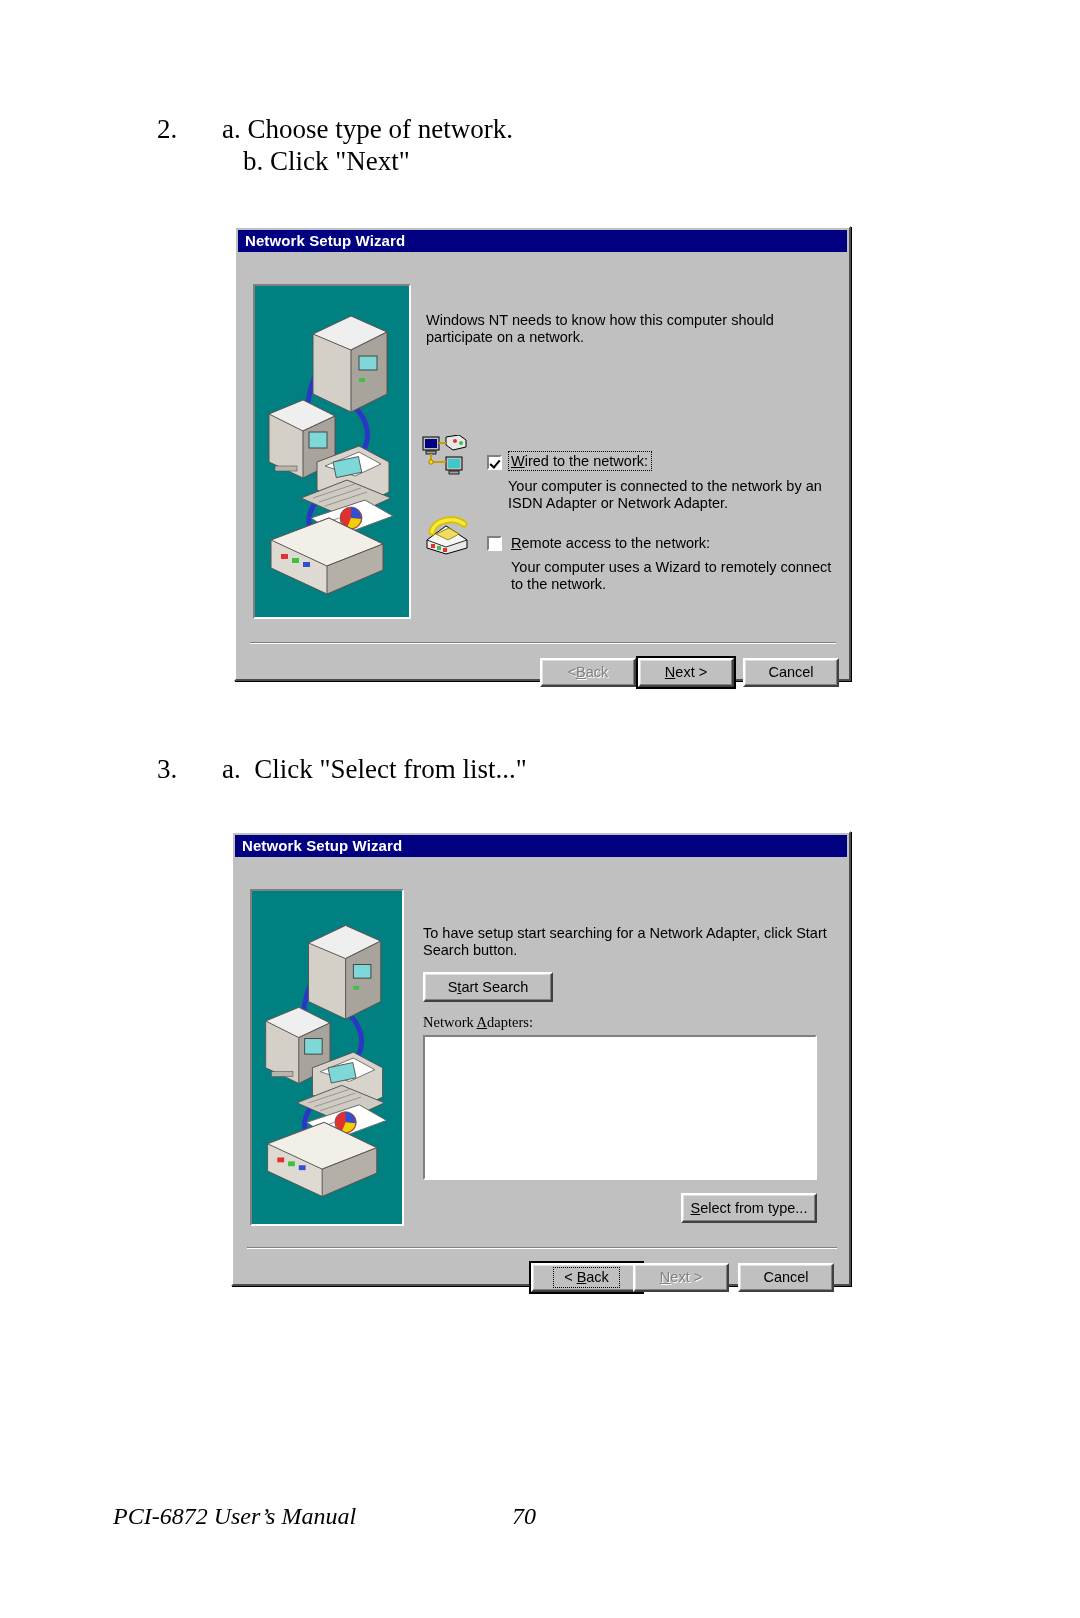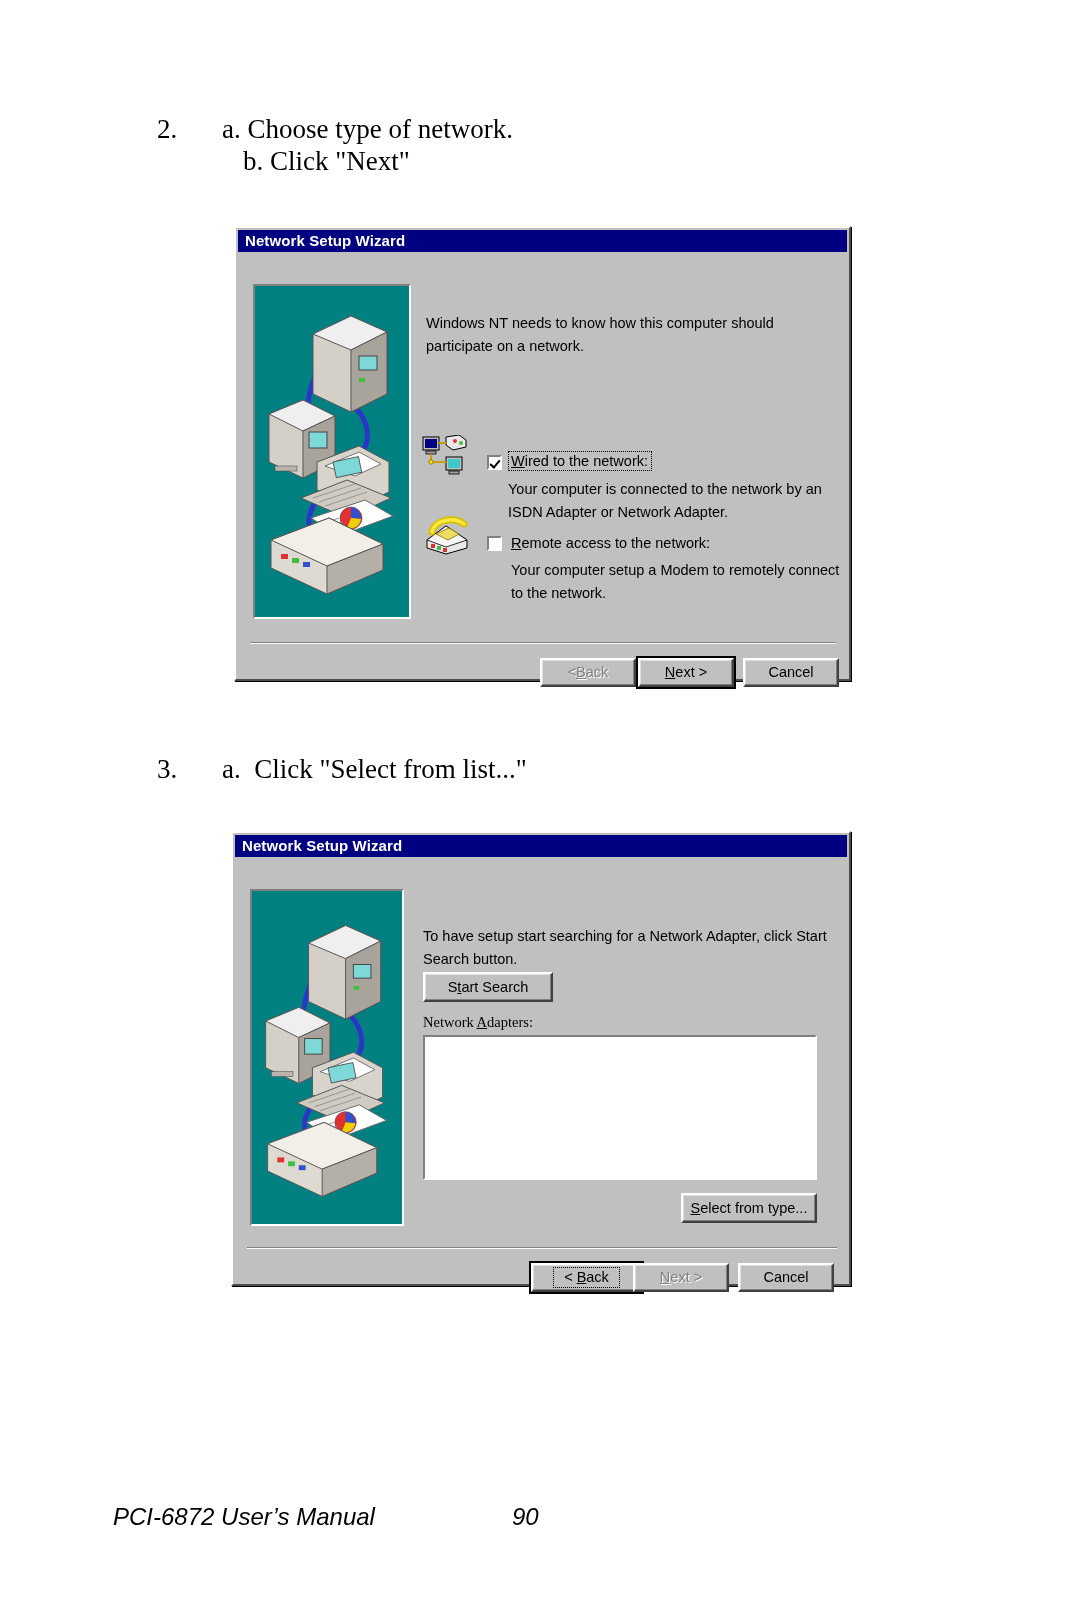--- a/index.html
+++ b/index.html
@@ -66,21 +66,21 @@
     border-bottom: 2px solid #ffffff;
     box-sizing: border-box;
     overflow: hidden;
   }
 
   .body-text {
     position: absolute;
     font-family: "Liberation Sans", sans-serif;
     font-size: 14.5px;
     color: #000;
-    line-height: 23px;
+    line-height: 17px;
     white-space: pre-line;
   }
 
   
   .cb-label {
     position: absolute;
     font-family: "Liberation Sans", sans-serif;
     font-size: 14.5px;
     color: #000;
     line-height: 17px;
@@ -170,21 +170,21 @@
     position: absolute;
     height: 2px;
     border-top: 1px solid #808080;
     border-bottom: 1px solid #ffffff;
     box-sizing: border-box;
   }
 
   
   .footer {
     position: absolute;
-    font-family: Liberation Sans, sans-serif;
+    font-family: Liberation Serif, serif;
     font-style: italic;
     font-size: 24px;
     color: #000;
   }
   .footer-page { font-style: italic; }
 
   svg { display: block; }
 </style>
 </head>
 <body>
@@ -293,21 +293,21 @@
         <rect x="7" y="30" width="4" height="4" fill="#e03030"></rect>
         <rect x="13" y="32" width="4" height="4" fill="#40c040"></rect>
         <rect x="19" y="34" width="4" height="4" fill="#e03030"></rect>
         <path d="M8 18 C 10 6, 30 2, 40 10" stroke="#d8c000" stroke-width="7" fill="none" stroke-linecap="round"></path>
         <path d="M8 18 C 10 6, 30 2, 40 10" stroke="#f8e840" stroke-width="3.5" fill="none" stroke-linecap="round"></path>
         <polygon points="12,20 25,14 35,20 24,26" fill="#f0dc60" stroke="#807000" stroke-width="0.8"></polygon>
       </svg>
     </div>
     <div class="checkbox" style="left:251px; top:284px;"></div>
     <div class="cb-label" style="left:275px; top:283px;"><span></span><u>R</u><span>emote access to the network:</span></div>
-    <div class="body-text" style="left:275px; top:307px; width:400px;">Your computer setup a Modem to remotely connect
+    <div class="body-text" style="left:275px; top:307px; width:400px;">Your computer uses a Wizard to remotely connect
 to the network.</div>
 
     <div class="sep" style="left:14px; top:390px; width:586px;"></div>
 
     <div class="btn disabled" style="left:304px; top:406px; width:96px; height:29px;">
         <span>&lt; </span>
         <u>B</u>
         <span>ack</span>
       </div>
 
@@ -416,13 +416,13 @@
         <span>ext &gt;</span>
       </div>
 
     <div class="btn" style="left:505px; top:406px; width:96px; height:29px;">
         <span>Cancel</span>
       </div>
   </div>
 </div>
 
 <div class="footer" style="left:113px; top:1503px;">PCI-6872 User’s Manual</div>
-<div class="footer footer-page" style="left:512px; top:1503px;">90</div>
+<div class="footer footer-page" style="left:512px; top:1503px;">70</div>
 
 </body></html>

